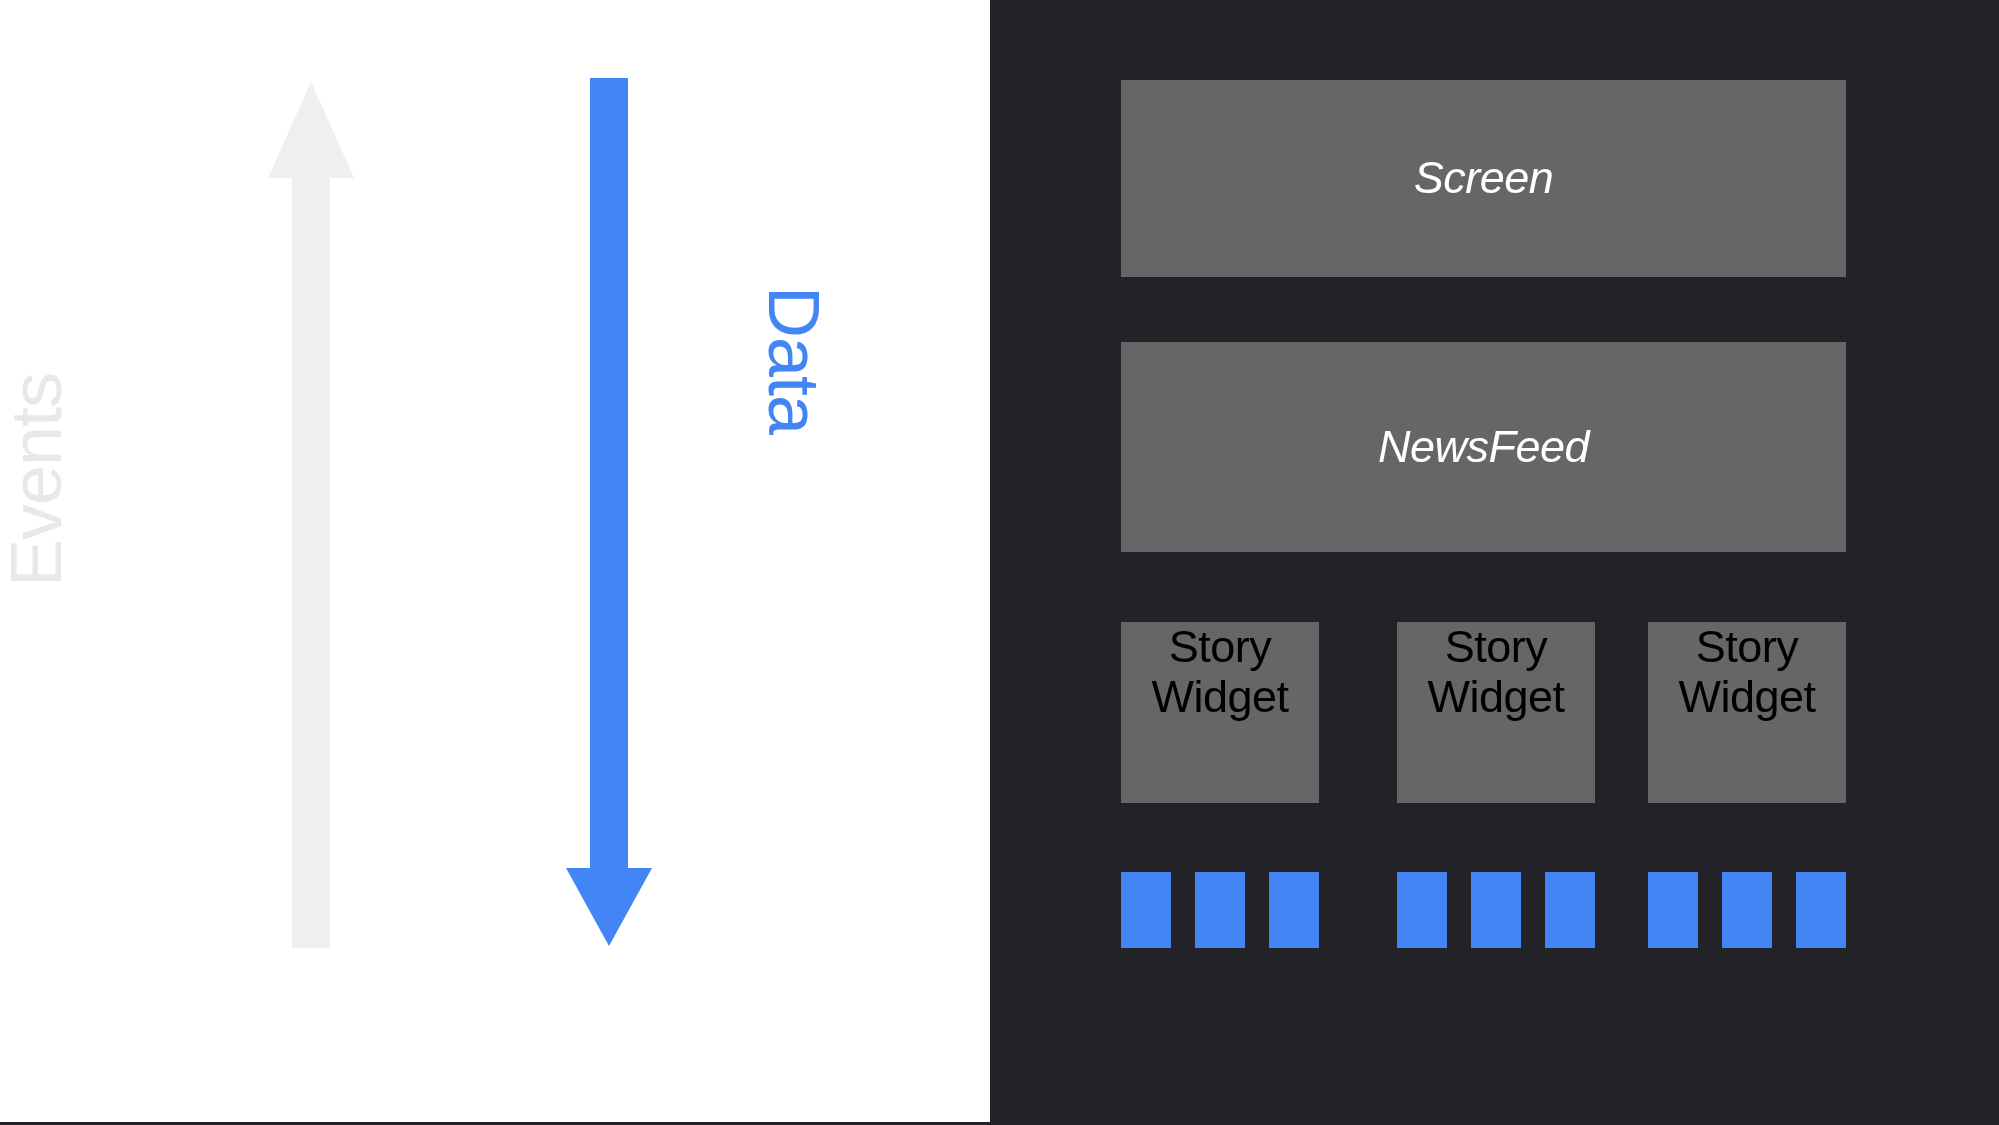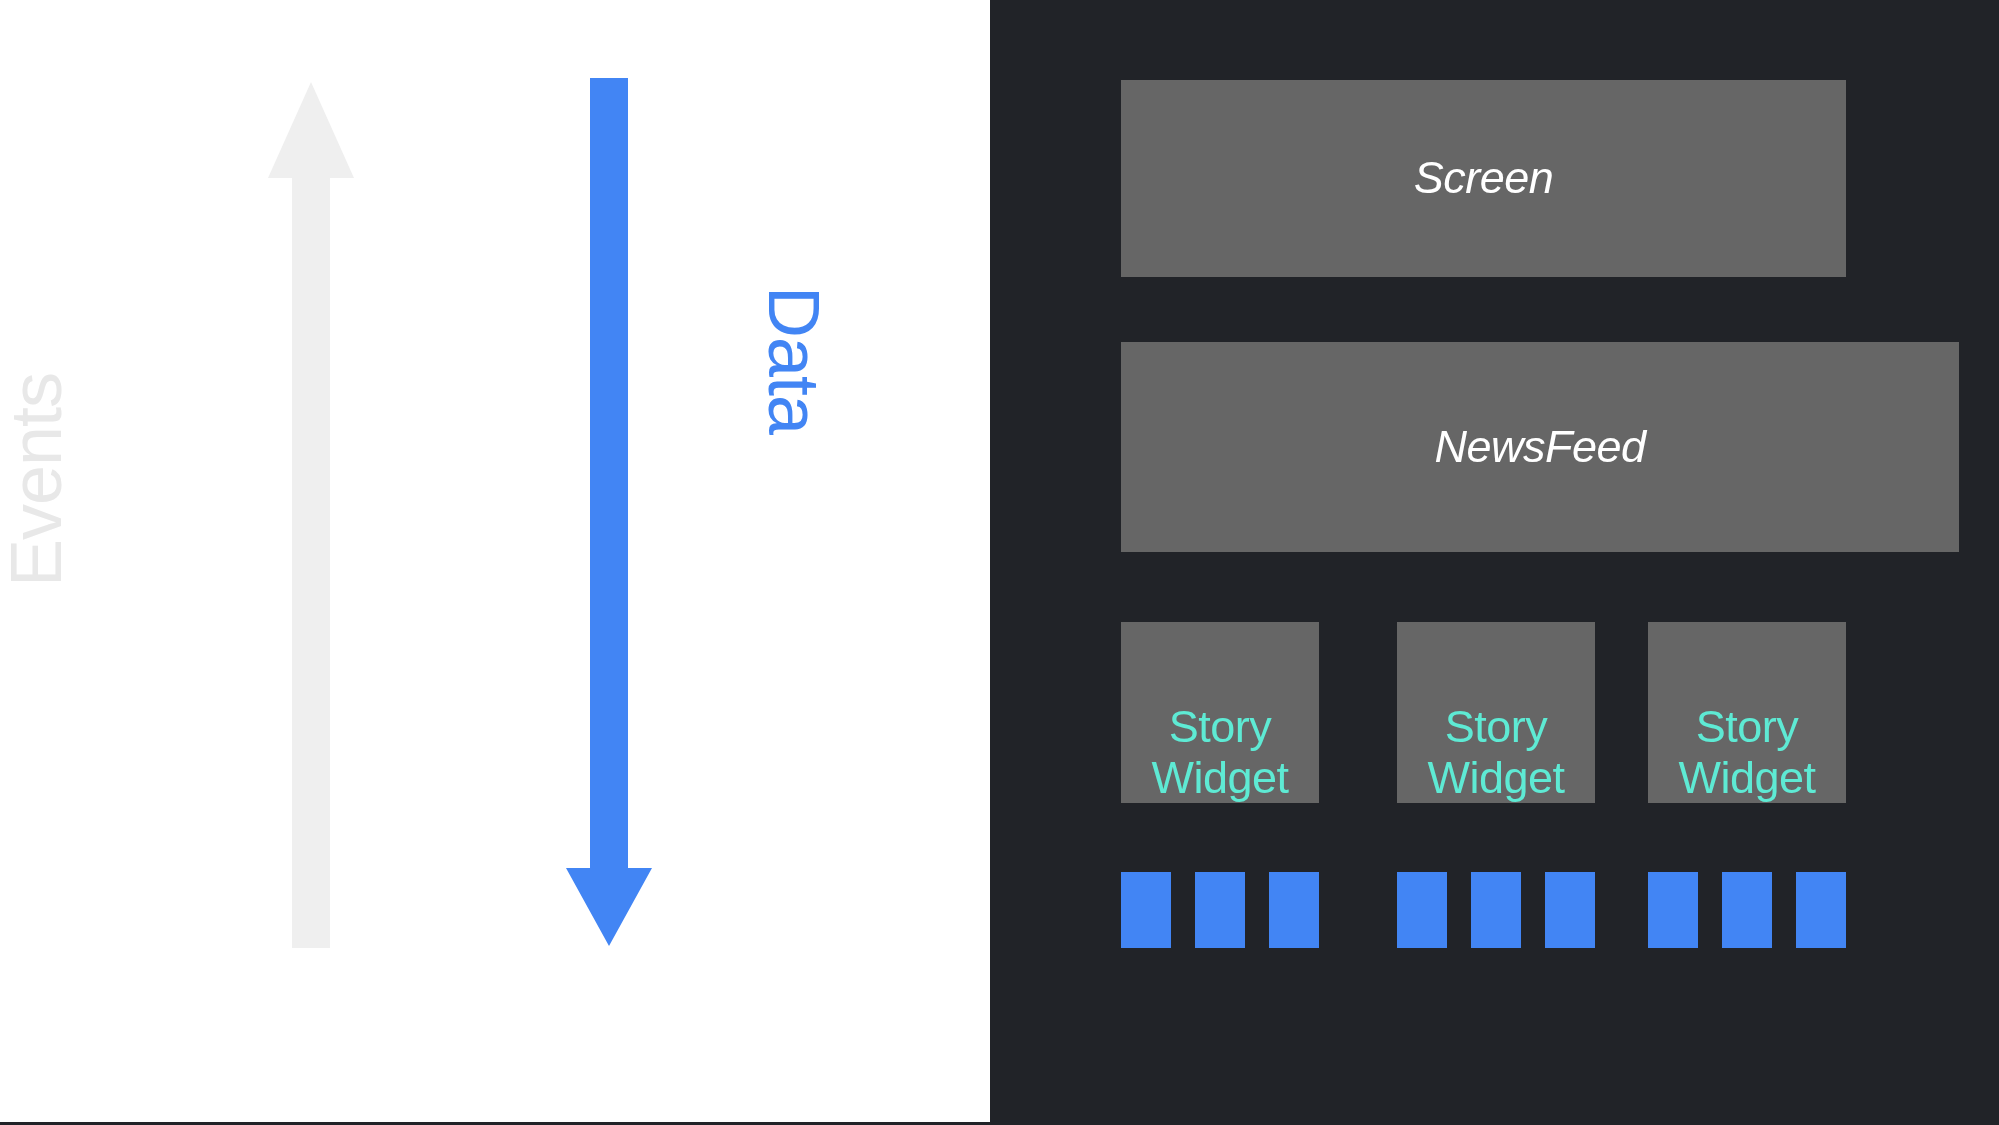--- a/index.html
+++ b/index.html
@@ -101,21 +101,21 @@
 
   #box-screen {
     left: 131px;
     top: 80px;
     width: 725px;
     height: 197px;
   }
   #box-newsfeed {
     left: 131px;
     top: 342px;
-    width: 838px;
+    width: 725px;
     height: 210px;
   }
   .node-label {
     font-size: 45px;
     font-weight: 400;
     letter-spacing: -0.5px;
     text-align: center;
     line-height: 1.12;
   }
 
@@ -126,23 +126,23 @@
     width: 725px;
     height: 215px;
   }
   .story-box {
     position: absolute;
     top: 0;
     width: 198px;
     height: 181px;
     background: #666666;
     display: flex;
-    align-items: flex-end;
+    align-items: flex-start;
     justify-content: center;
-    color: #5eead4;
+    color: #000000;
   }
   .story-box:nth-of-type(1) { left: 0px; }
   .story-box:nth-of-type(2) { left: 276px; }
   .story-box:nth-of-type(3) { left: 527px; }
 
   #bar-row {
     position: absolute;
     left: 131px;
     top: 872px;
     width: 725px;

